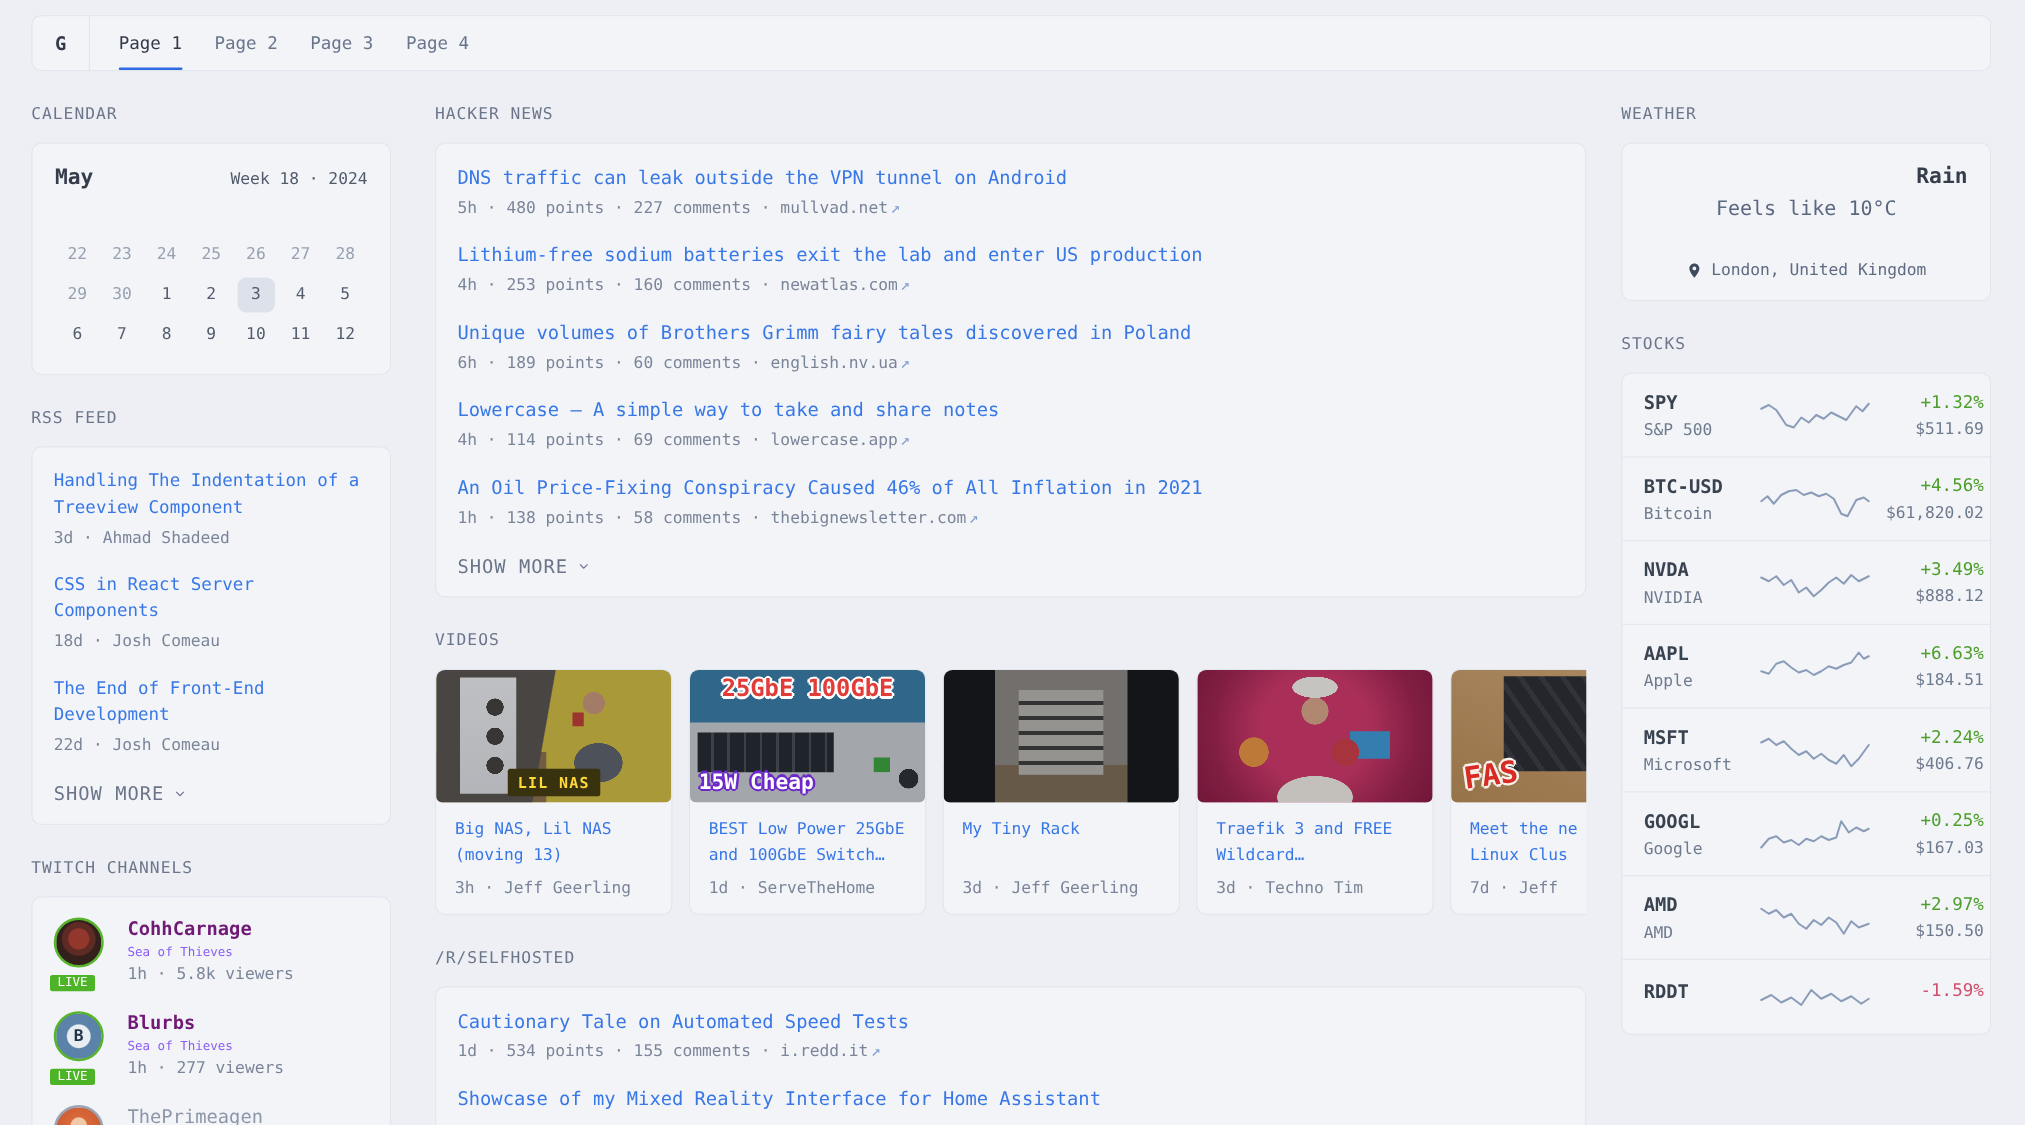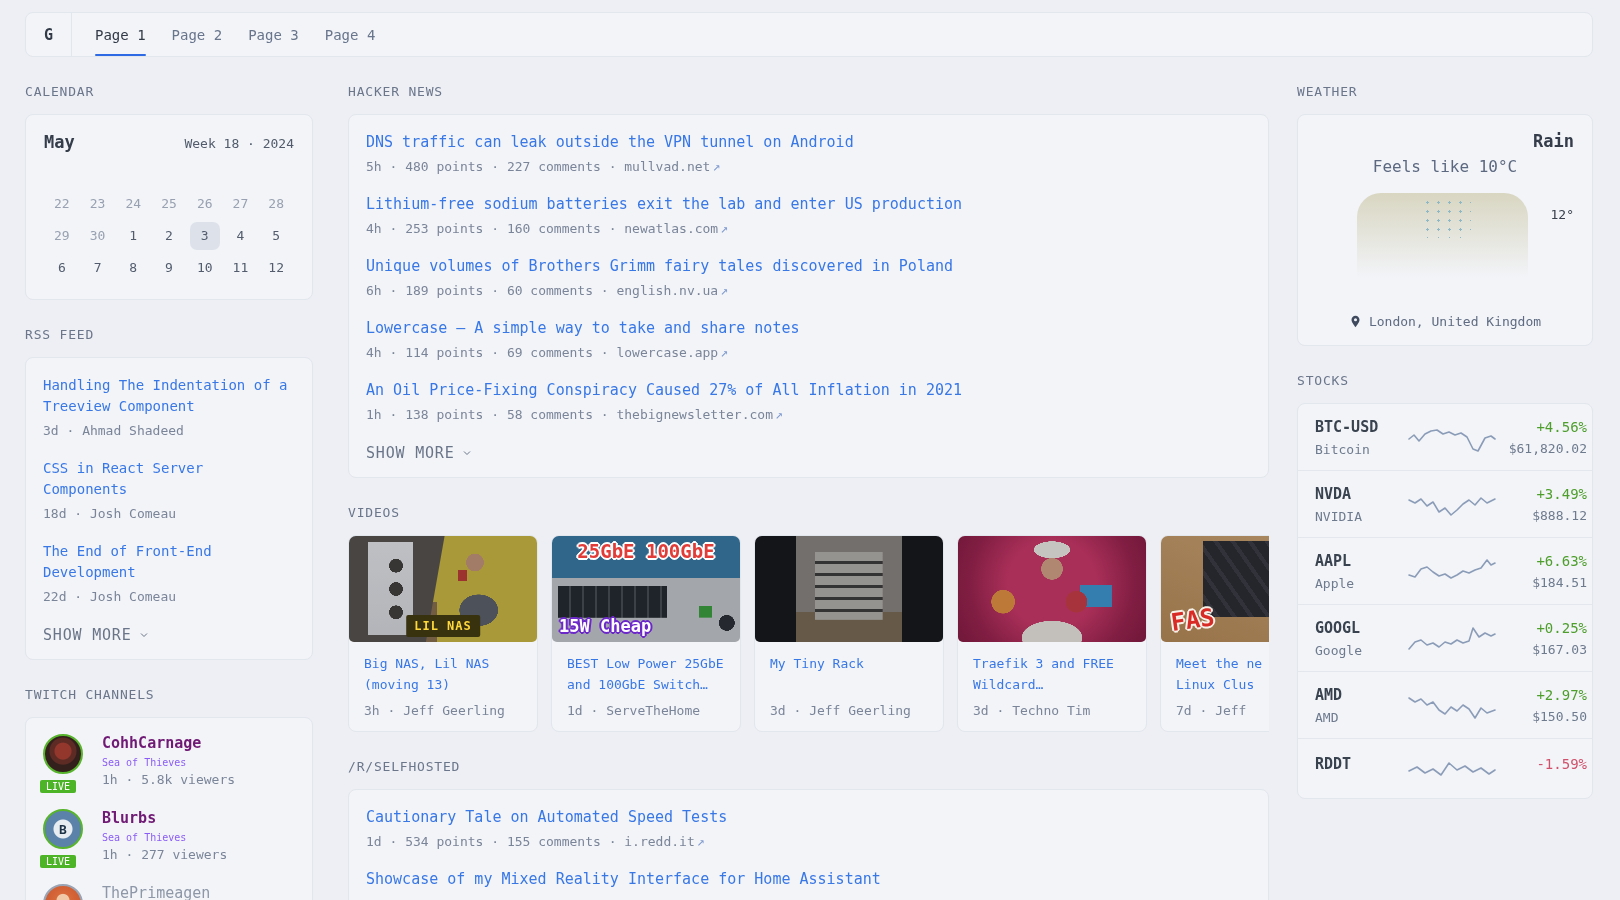--- a/index.html
+++ b/index.html
@@ -341,21 +341,21 @@
       <span>6h · 189 points · 60 comments · english.nv.ua</span><span class="ext-arrow">↗</span>
     </div>
   </div>
             <div class="feed-item">
     <a class="feed-title">Lowercase – A simple way to take and share notes</a>
     <div class="feed-meta">
       <span>4h · 114 points · 69 comments · lowercase.app</span><span class="ext-arrow">↗</span>
     </div>
   </div>
             <div class="feed-item">
-    <a class="feed-title">An Oil Price-Fixing Conspiracy Caused 27% of All Inflation in 2021</a>
+    <a class="feed-title">An Oil Price-Fixing Conspiracy Caused 46% of All Inflation in 2021</a>
     <div class="feed-meta">
       <span>1h · 138 points · 58 comments · thebignewsletter.com</span><span class="ext-arrow">↗</span>
     </div>
   </div>
           </div>
         <div class="show-more">
           <span>SHOW MORE</span>
           <svg class="chev" viewBox="0 0 24 24">
               <polyline points="6 9 12 15 18 9"></polyline>
             </svg>
@@ -440,58 +440,54 @@
         </div>
     </div>
   </div>
 
   <div class="col col-right">
     <div class="widget">
       <div class="section-label">WEATHER</div>
       <div class="card weather-card">
         <div class="w-cond">Rain</div>
         <div class="w-feels">Feels like 10°C</div>
-        <div class="w-chart">
-          <div class="w-day">
-            <div class="w-dots"></div>
-          </div>
-          <div class="w-bars">
-              <div class="w-bar"></div>
-              <div class="w-bar"></div>
-              <div class="w-bar"></div>
-              <div class="w-bar"></div>
-              <div class="w-bar"></div>
-              <div class="w-bar"></div>
-              <div class="w-bar"></div>
-              <div class="w-bar"></div>
-              <div class="w-bar"></div>
-              <div class="w-bar"></div>
-              <div class="w-bar now"></div>
-            </div>
-          <div class="w-temp">12°</div>
-        </div>
         <div class="w-axis">
             <span></span>
             <span></span>
             <span></span>
           </div>
         <div class="w-loc">
           <svg class="pin" viewBox="0 0 24 24">
             <path d="M12 1.5C7.9 1.5 4.6 4.8 4.6 8.9c0 5.4 7.4 13.6 7.4 13.6s7.4-8.2 7.4-13.6c0-4.1-3.3-7.4-7.4-7.4zm0 10.1a2.8 2.8 0 1 1 0-5.6 2.8 2.8 0 0 1 0 5.6z"></path>
           </svg>
           <span>London, United Kingdom</span>
         </div>
       </div>
     </div>
 
     <div class="widget">
       <div class="section-label">STOCKS</div>
       <div class="card stocks-card">
           <div class="stock-row">
     <div class="s-left">
+      <div class="s-ticker">SPY</div>
+      <div class="s-name">S&amp;P 500</div>
+    </div>
+    <div class="s-mid">
+      <svg class="spark" viewBox="0 0 90 28">
+                <polyline points="2,8 8,5 14,9 22,21 28,23 34,15 40,19 46,13 52,16 58,11 64,14 70,17 78,6 83,10 88,4"></polyline>
+              </svg>
+    </div>
+    <div class="s-right">
+      <div class="s-change">+1.32%</div>
+      <div class="s-price">$511.69</div>
+    </div>
+  </div>
+          <div class="stock-row">
+    <div class="s-left">
       <div class="s-ticker">BTC-USD</div>
       <div class="s-name">Bitcoin</div>
     </div>
     <div class="s-mid">
       <svg class="spark" viewBox="0 0 90 28">
                 <polyline points="2,15 7,11 12,17 18,10 24,7 30,6 36,10 42,8 48,11 54,9 60,13 66,25 71,27 78,14 84,12 88,15"></polyline>
               </svg>
     </div>
     <div class="s-right">
       <div class="s-change">+4.56%</div>
@@ -523,20 +519,35 @@
                 <polyline points="2,17 8,19 14,11 20,9 26,14 32,18 38,16 44,20 50,17 56,13 62,15 68,12 74,10 80,2 84,7 88,5"></polyline>
               </svg>
     </div>
     <div class="s-right">
       <div class="s-change">+6.63%</div>
       <div class="s-price">$184.51</div>
     </div>
   </div>
           <div class="stock-row">
     <div class="s-left">
+      <div class="s-ticker">MSFT</div>
+      <div class="s-name">Microsoft</div>
+    </div>
+    <div class="s-mid">
+      <svg class="spark" viewBox="0 0 90 28">
+                <polyline points="2,7 8,4 14,9 20,6 26,12 32,17 38,14 44,20 50,16 56,21 62,24 68,17 74,26 80,20 88,9"></polyline>
+              </svg>
+    </div>
+    <div class="s-right">
+      <div class="s-change">+2.24%</div>
+      <div class="s-price">$406.76</div>
+    </div>
+  </div>
+          <div class="stock-row">
+    <div class="s-left">
       <div class="s-ticker">GOOGL</div>
       <div class="s-name">Google</div>
     </div>
     <div class="s-mid">
       <svg class="spark" viewBox="0 0 90 28">
                 <polyline points="2,24 8,17 14,15 20,20 26,18 32,22 38,17 44,19 50,15 56,18 62,16 66,3 72,12 78,8 84,11 88,9"></polyline>
               </svg>
     </div>
     <div class="s-right">
       <div class="s-change">+0.25%</div>

